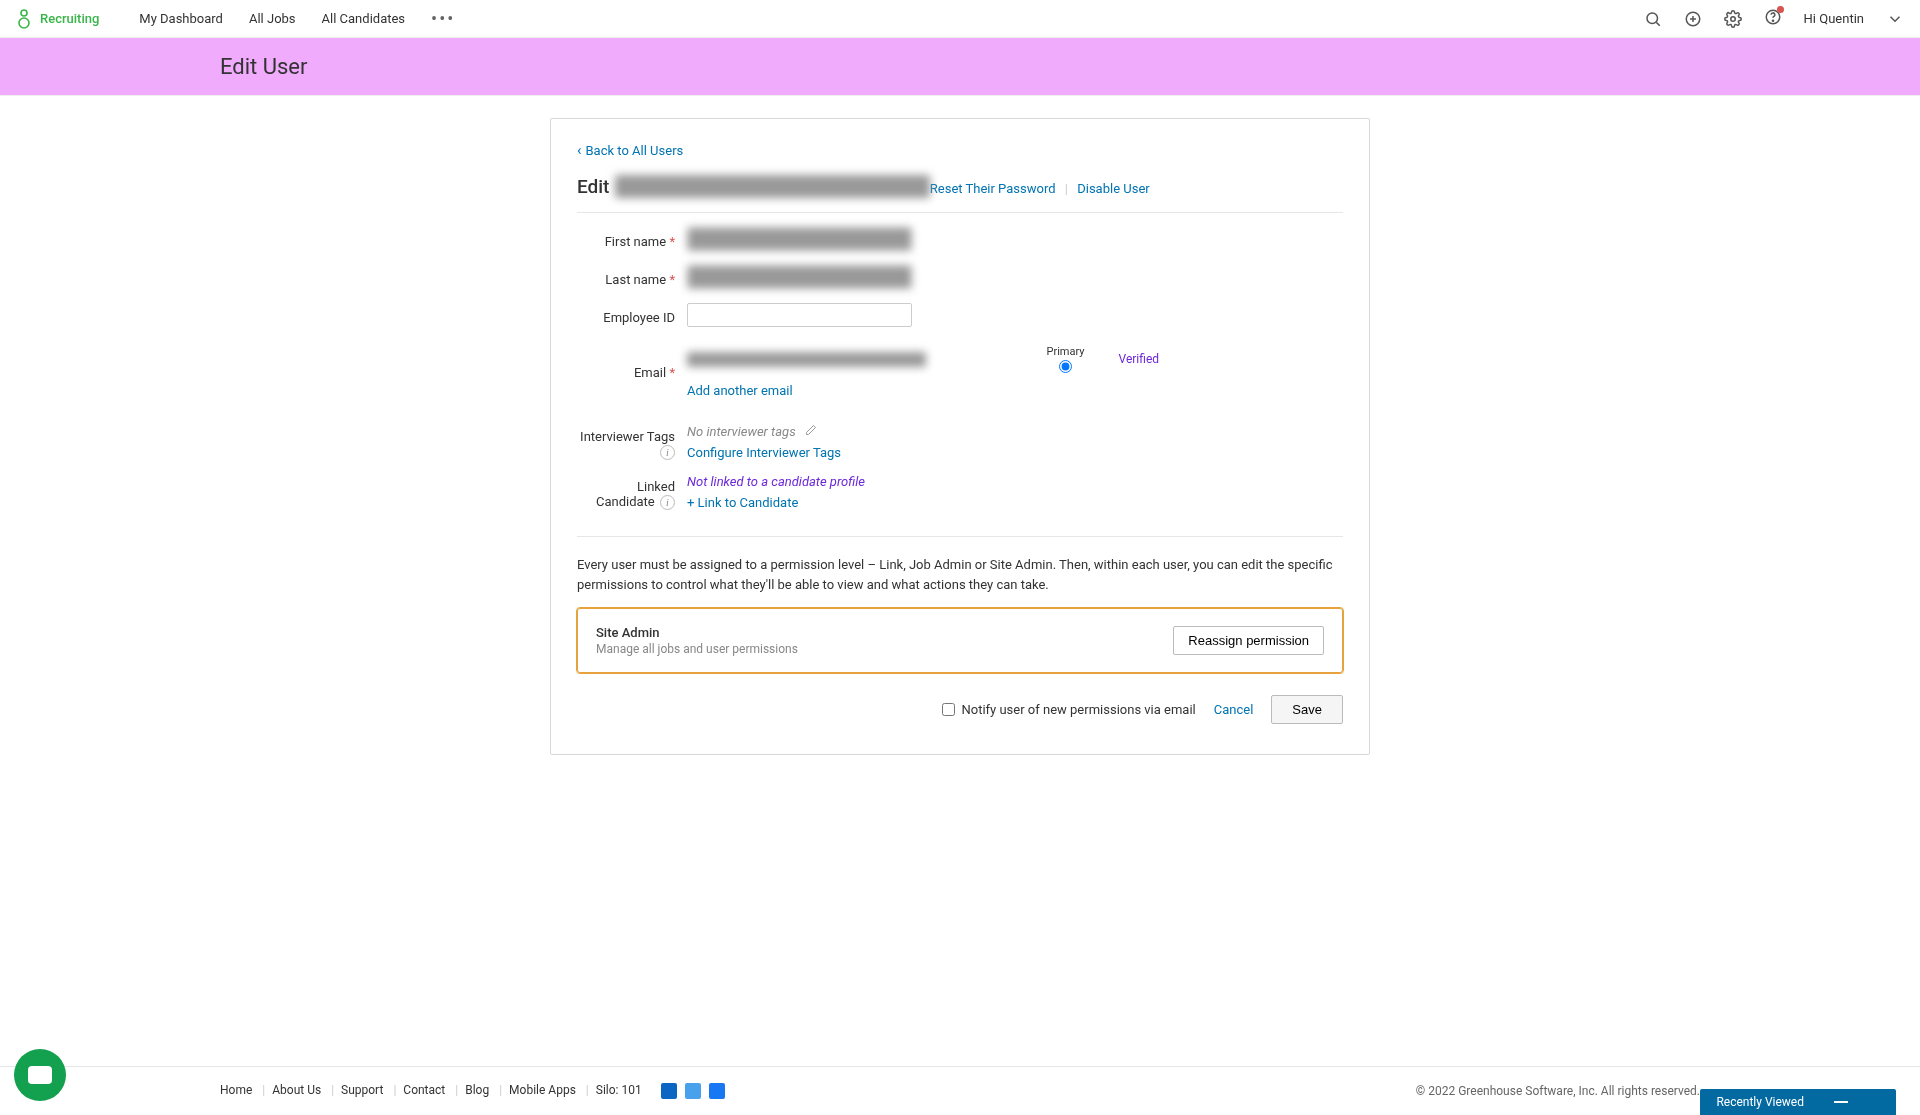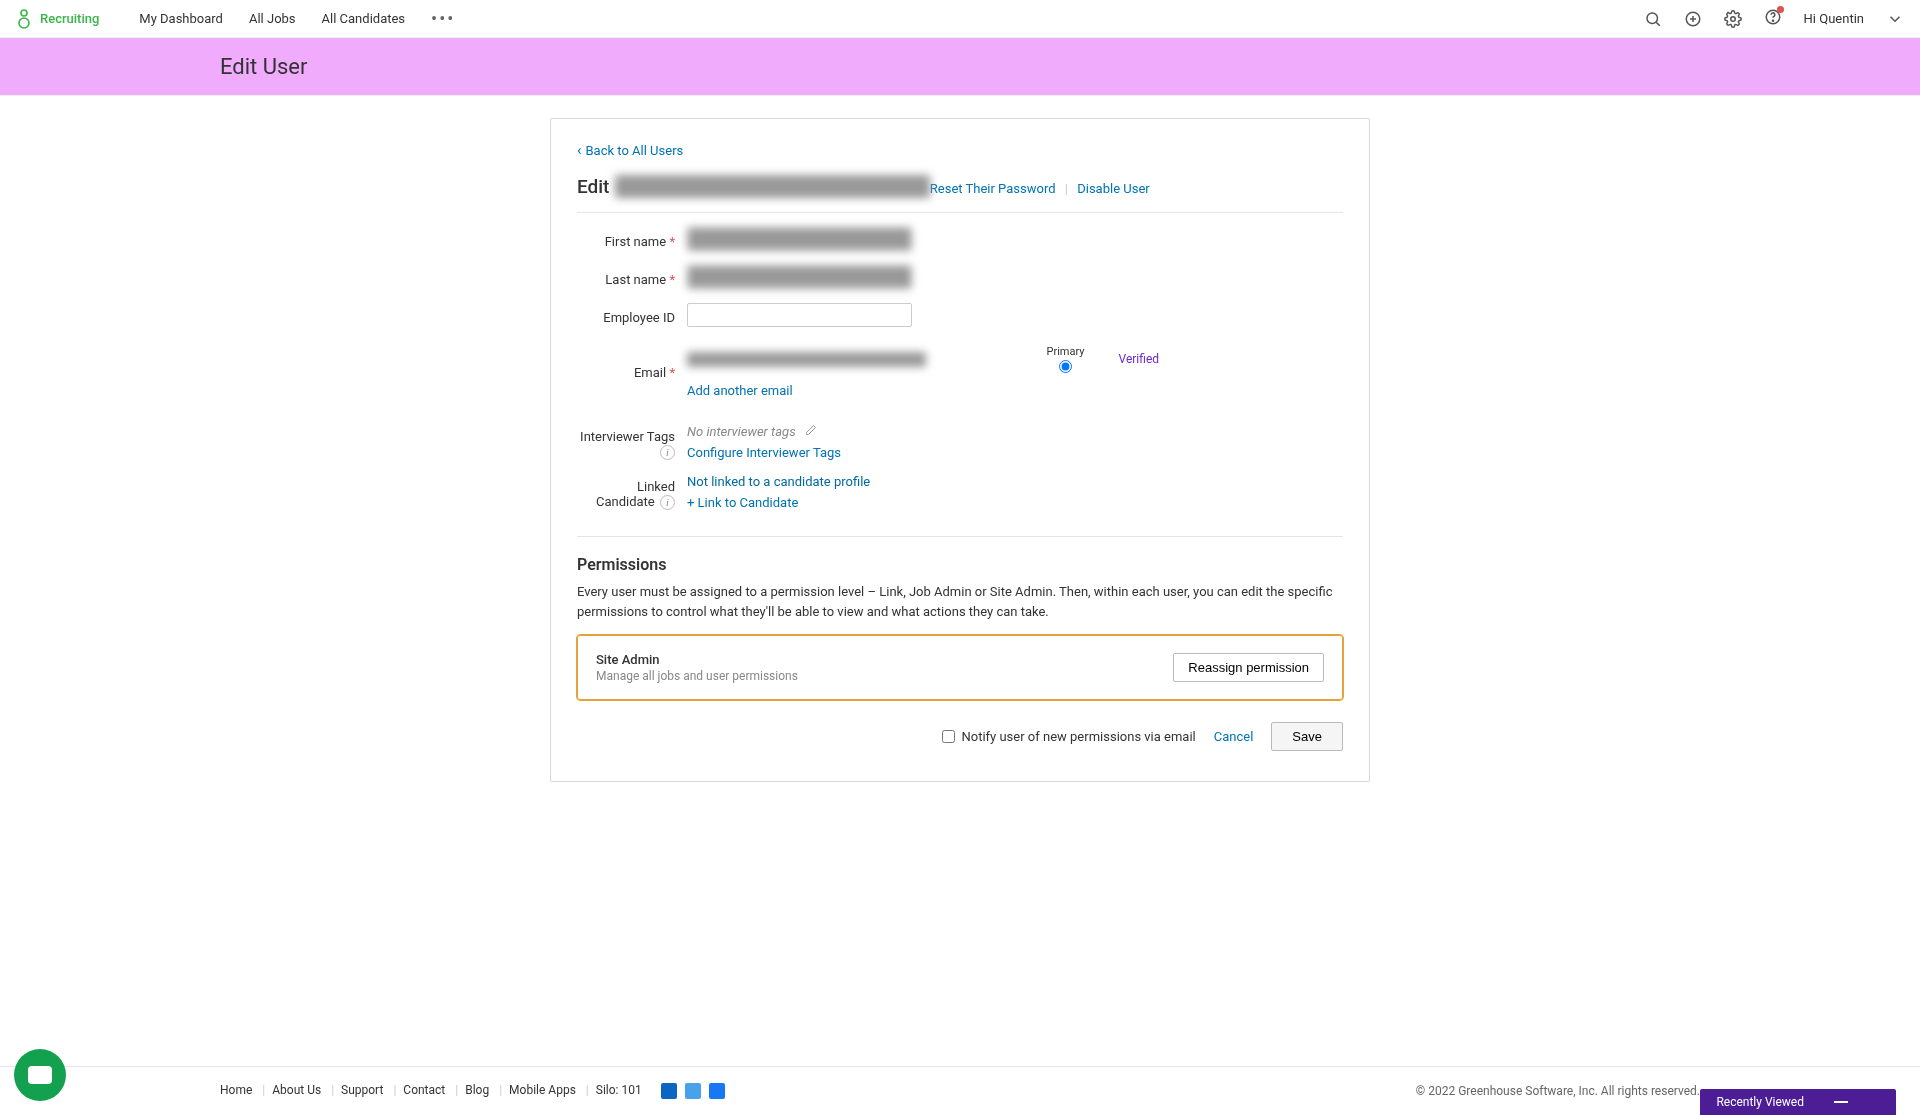--- a/index.html
+++ b/index.html
@@ -135,21 +135,21 @@
   font-size: 10px;
   color: #888;
   align-items: center; justify-content: center;
   font-style: italic;
   font-family: Georgia, serif;
   margin-left: 2px;
 }
 .tags-text { color: #888; font-style: italic; }
 .pencil-icon { color: #999; margin-left: 6px; }
 .config-link { color: #0073b1; display: block; margin-top: 6px; }
-.not-linked { color: #0369a1; }
+.not-linked { color: #6d28d9; font-style: italic; }
 .link-candidate { color: #0073b1; display: block; margin-top: 6px; }
 
 
 .perm-section { margin-top: 26px; border-top: 1px solid #e6e6e6; padding-top: 18px; }
 .perm-section h3 { font-size: 16px; font-weight: 600; margin-bottom: 8px; }
 .perm-section p.desc { font-size: 13px; color: #333; line-height: 1.5; }
 .perm-box {
   border: 1px solid #e6a23c;
   outline: 1px solid #e6a23c;
   border-radius: 3px;
@@ -234,21 +234,21 @@
   position: absolute;
   bottom: -5px; left: 4px;
   border: 5px solid transparent;
   border-top-color: #fff;
 }
 
 
 .recently-viewed {
   position: absolute;
   bottom: 0; right: 24px;
-  background: #4c1d95;
+  background: #0369a1;
   color: #fff;
   padding: 6px 48px 6px 16px;
   font-size: 12px;
   border-radius: 2px 2px 0 0;
   display: flex;
   align-items: center;
   gap: 30px;
 }
 .recently-viewed .dash {
   width: 14px; height: 2px; background: #fff;
@@ -378,21 +378,20 @@
         </div>
         <div>
           <span class="not-linked">Not linked to a candidate profile</span>
           <a class="link-candidate">+ Link to Candidate</a>
         </div>
       </div>
     </div>
 
     
     <div class="perm-section">
-      <h3>Permissions</h3>
       <p class="desc">Every user must be assigned to a permission level – Link, Job Admin or Site Admin. Then, within each user, you can edit the specific permissions to control what they'll be able to view and what actions they can take.</p>
       <div class="perm-box">
         <div>
           <div class="role-name">Site Admin</div>
           <div class="role-desc">Manage all jobs and user permissions</div>
         </div>
         <button class="btn-outline">Reassign permission</button>
       </div>
       <div class="notify-row">
         <label>

